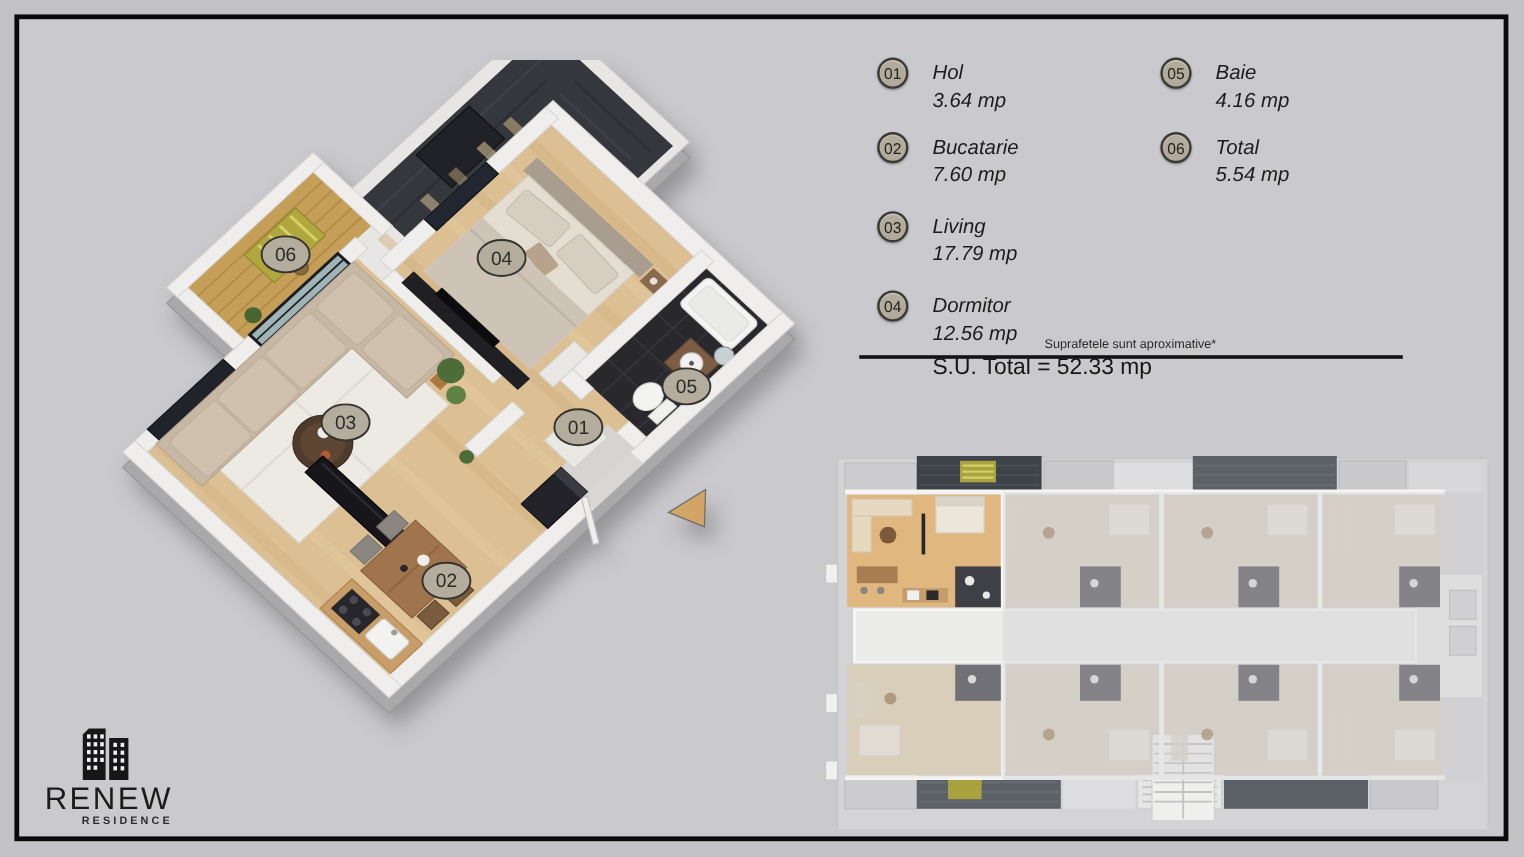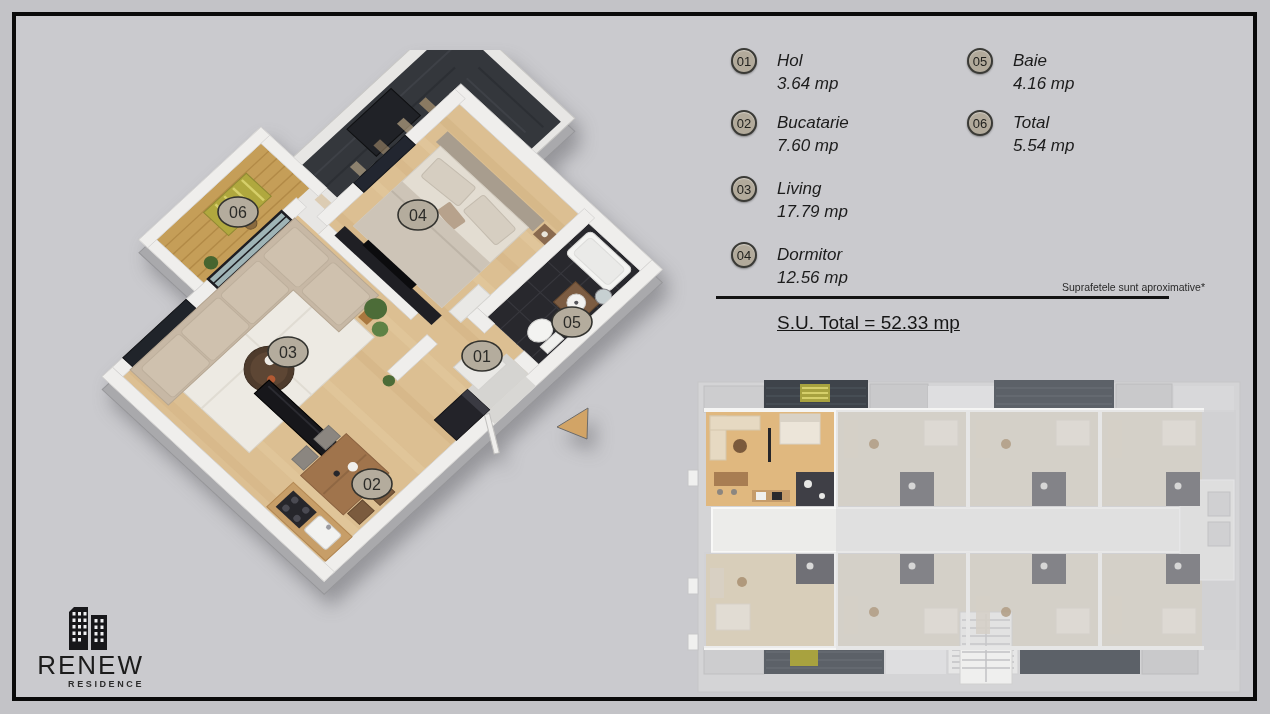--- a/index.html
+++ b/index.html
@@ -7,23 +7,23 @@
           font-family:"Liberation Sans","DejaVu Sans",sans-serif;color:#1d1d1d;}
   .frame{position:absolute;left:12px;top:12px;right:13px;bottom:13px;
          border:4px solid #0a0a0a;background:#cacace;}
   
   .legend-item{position:absolute;display:flex;align-items:flex-start;}
   .badge{width:26px;height:26px;border-radius:50%;background:#b2aa9b;border:2px solid #3a3a36;
          box-sizing:border-box;display:flex;align-items:center;justify-content:center;
          font-size:13px;color:#22221f;flex:0 0 auto;
          box-shadow:inset 0 1px 1px rgba(255,255,255,.45), 0 1px 2px rgba(0,0,0,.35);}
   .legend-text{margin-left:20px;margin-top:1px;font-size:17px;line-height:23px;color:#1c1c1c;font-style:italic;}
-  .note{position:absolute;left:753px;top:281px;width:452px;text-align:right;font-size:10.5px;color:#2a2a2a;}
+  .note{position:absolute;left:716px;top:281px;width:452px;text-align:center;font-size:10.5px;color:#2a2a2a;}
   .divider{position:absolute;left:716px;top:296px;width:453px;height:3px;background:#131313;}
-  .total{position:absolute;left:777px;top:312px;font-size:19px;color:#161616;text-decoration:underline;}
+  .total{position:absolute;left:777px;top:296px;font-size:19px;color:#161616;}
   
   .logo-title{position:absolute;left:36px;top:650px;width:108px;text-align:right;
               font-size:26px;letter-spacing:2px;color:#1b1b1b;}
   .logo-sub{position:absolute;left:36px;top:679px;width:108px;text-align:right;
             font-size:9px;font-weight:bold;letter-spacing:2.6px;color:#2c2c2c;}
   svg{position:absolute;}
   .plan3d{filter:drop-shadow(7px 12px 9px rgba(70,70,76,.40));}
 </style>
 </head>
 <body>

